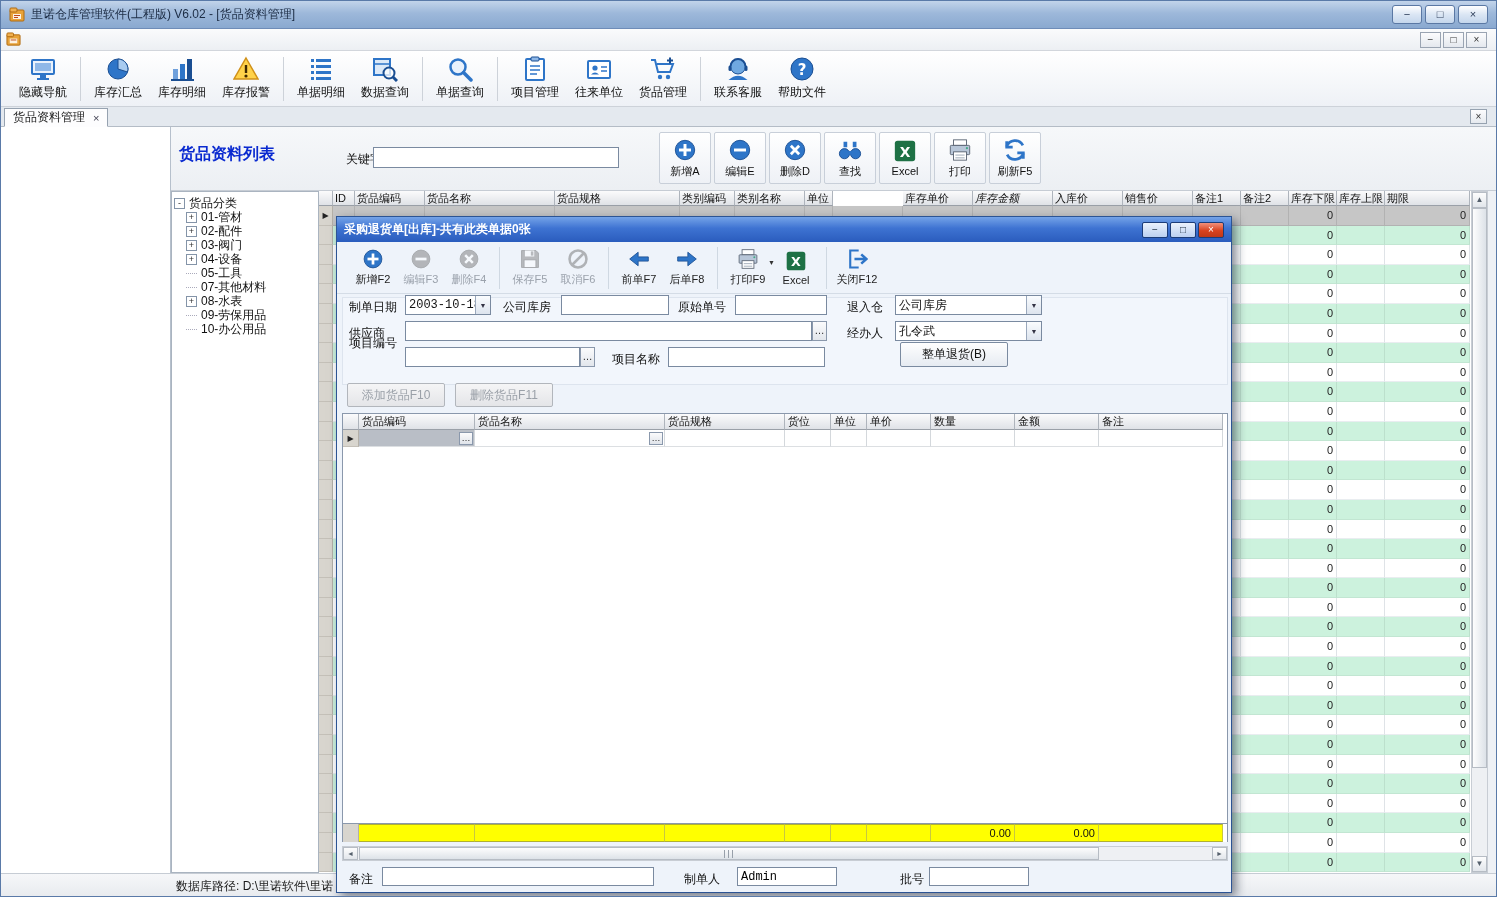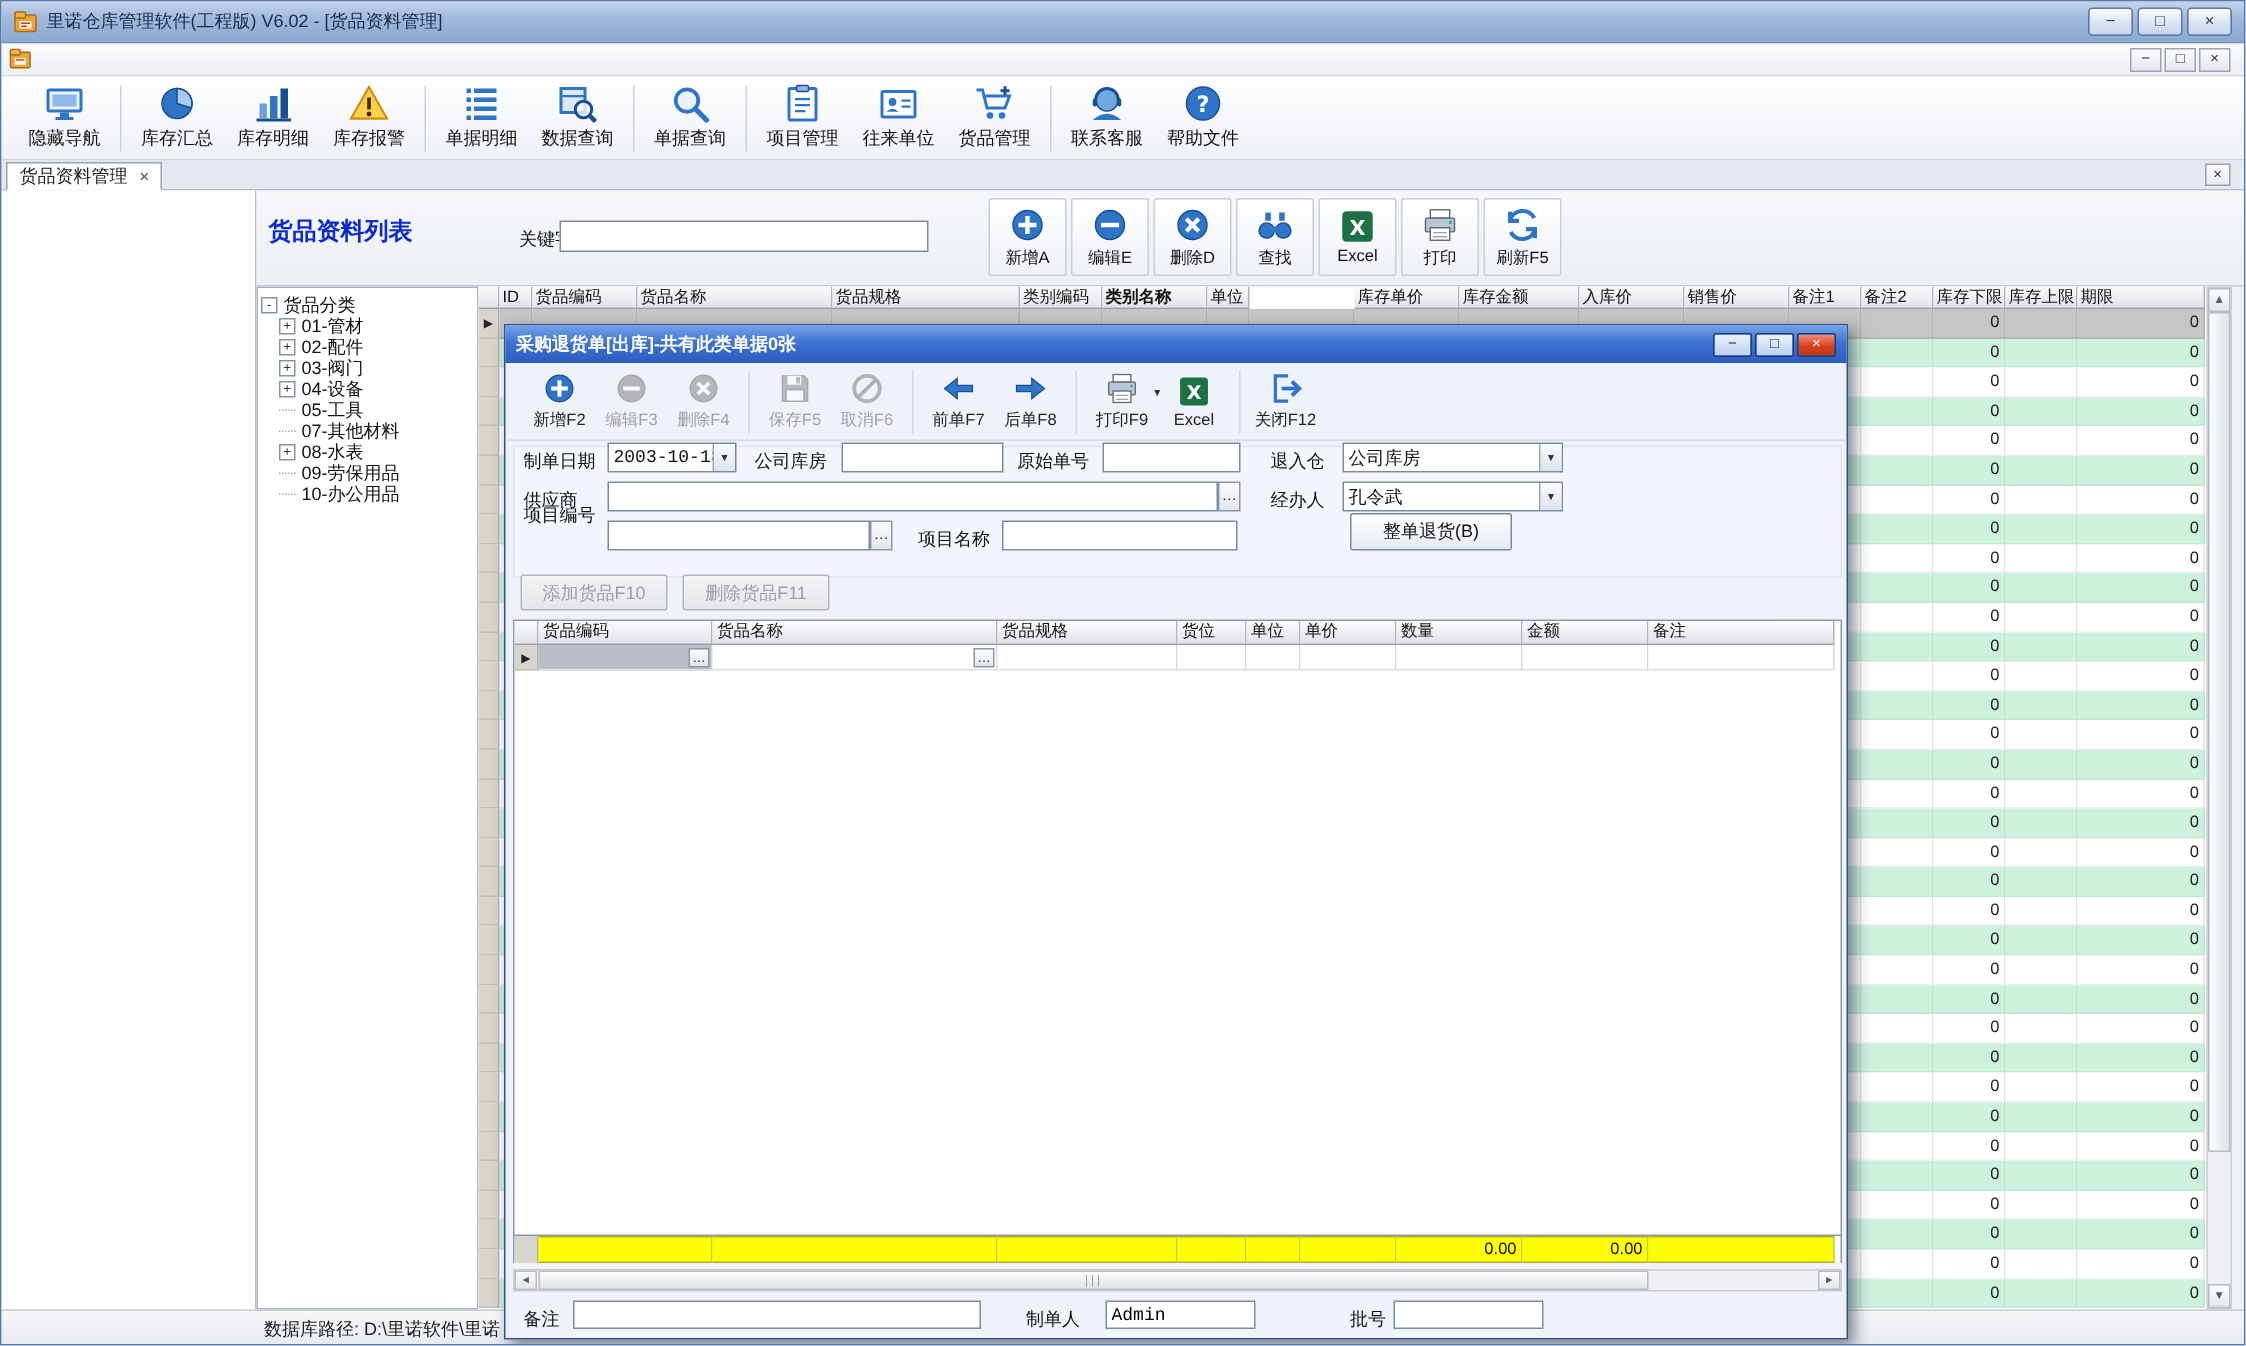--- a/index.html
+++ b/index.html
@@ -442,25 +442,25 @@
   </div>
 
   <div class="main-table">
     <div id="mt-header" class="mt-header">
         <div class="mt-hcell" style="width: 14px;"></div>
         <div class="mt-hcell" style="width: 22px;">ID</div>
         <div class="mt-hcell" style="width: 70px;">货品编码</div>
         <div class="mt-hcell" style="width: 130px;">货品名称</div>
         <div class="mt-hcell" style="width: 125px;">货品规格</div>
         <div class="mt-hcell" style="width: 55px;">类别编码</div>
-        <div class="mt-hcell" style="width: 70px; font-weight: bold;">类别名称</div>
+        <div class="mt-hcell" style="width: 70px;">类别名称</div>
         <div class="mt-hcell" style="width: 28px;">单位</div>
         <div class="mt-hcell" style="width: 70px; margin-top: 25px;">库存数量</div>
         <div class="mt-hcell" style="width: 70px;">库存单价</div>
-        <div class="mt-hcell" style="width: 80px;">库存金额</div>
+        <div class="mt-hcell" style="width: 80px; font-style: italic;">库存金额</div>
         <div class="mt-hcell" style="width: 70px;">入库价</div>
         <div class="mt-hcell" style="width: 70px;">销售价</div>
         <div class="mt-hcell" style="width: 48px;">备注1</div>
         <div class="mt-hcell" style="width: 48px;">备注2</div>
         <div class="mt-hcell" style="width: 48px;">库存下限</div>
         <div class="mt-hcell" style="width: 48px;">库存上限</div>
         <div class="mt-hcell" style="width: 85px;">期限</div>
       </div>
     <div id="mt-body">
         <div class="mt-row sel">

